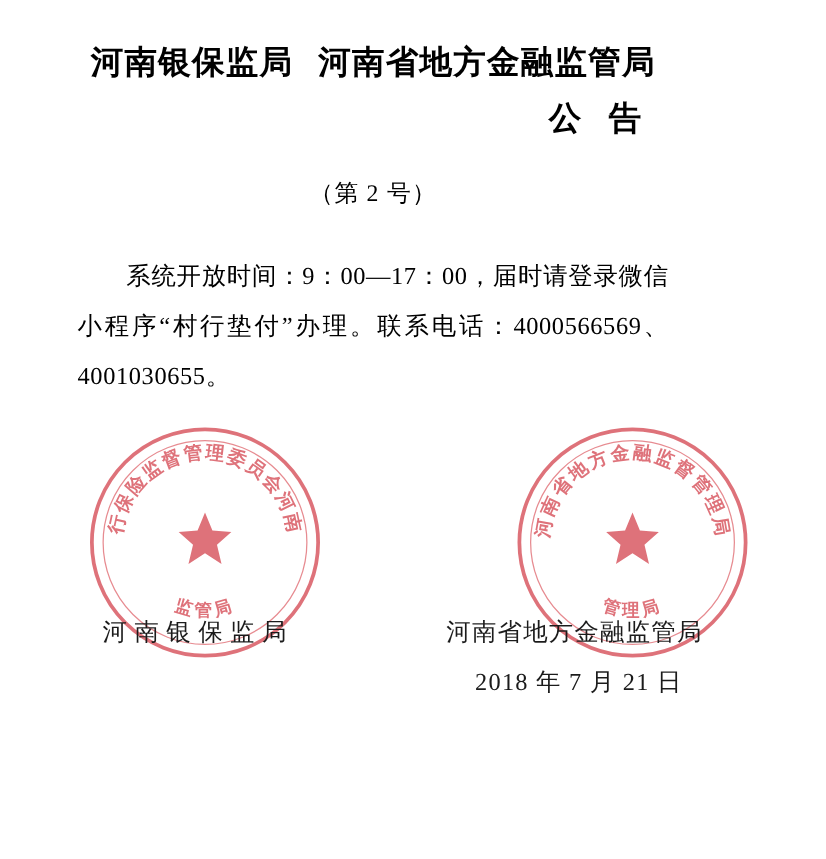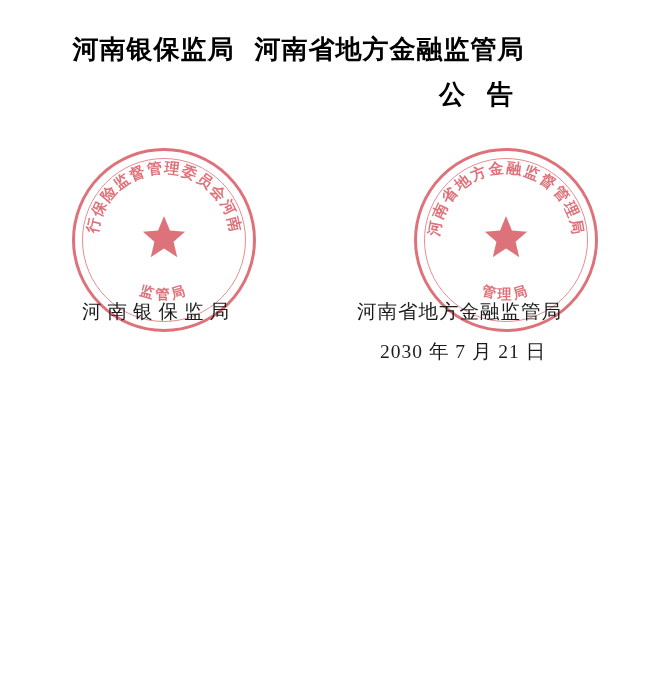--- a/index.html
+++ b/index.html
@@ -155,22 +155,24 @@
 <body>
 
 <div class="page">
 
   <div class="doc-title">
     <span>河南银保监局</span><span class="gap"></span><span>河南省地方金融监管局</span>
   </div>
 
   <div class="doc-subtitle">公告</div>
 
+  <div class="doc-number">（第 2 号）</div>
 
   <div class="body-text">
+    <p class="para no-indent">系统开放时间：9：00—17：00，届时请登录微信小程序“村行垫付”办理。联系电话：4000566569、4001030655。</p>
   </div>
 
   <div class="seals">
 
     <div class="seal seal-left">
       <div class="inner-ring"></div>
       <svg class="seal-arc-top" viewBox="0 0 178 178">
         <defs>
           <path id="arcTopL" d="M 22,89 A 67,67 0 0 1 156,89"></path>
           <path id="arcBotL" d="M 30,89 A 59,59 0 0 0 148,89"></path>
@@ -201,16 +203,16 @@
           <textPath href="#arcBotR" startOffset="50%" text-anchor="middle">管理局</textPath>
         </text>
       </svg>
       <svg class="star" viewBox="0 0 24 24">
         <polygon points="12,1 15.1,8.6 23,9.2 17,14.5 18.9,22.5 12,18 5.1,22.5 7,14.5 1,9.2 8.9,8.6" fill="#d64b55"></polygon>
       </svg>
     </div>
 
     <div class="sign-left">河南银保监局</div>
     <div class="sign-right">河南省地方金融监管局</div>
-    <div class="date-right">2030 年 7 月 21 日</div>
+    <div class="date-right">2018 年 7 月 21 日</div>
   </div>
 
 </div>
 
 </body></html>

